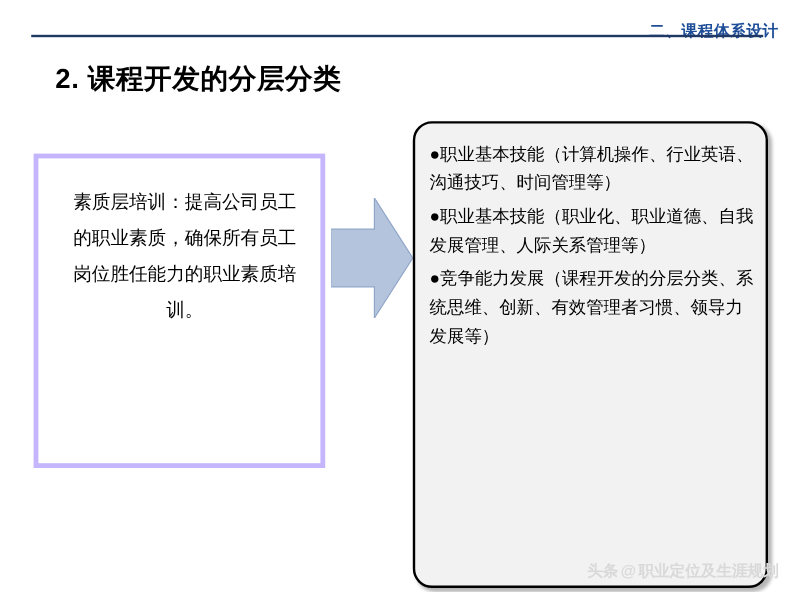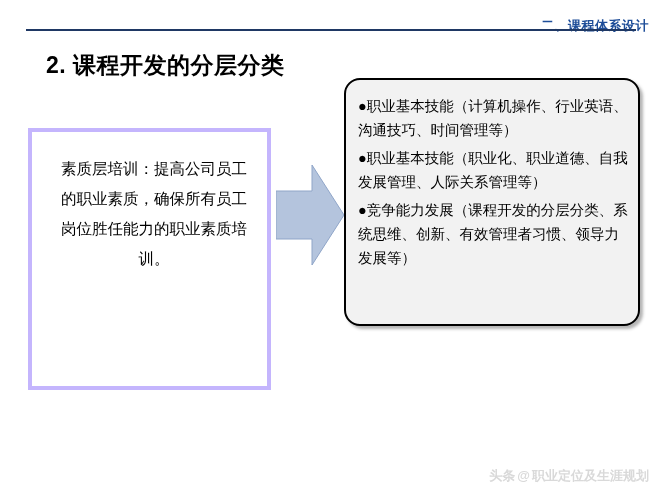--- a/index.html
+++ b/index.html
@@ -85,23 +85,23 @@
     position: absolute;
     left: 276px;
     top: 165px;
     width: 68px;
     height: 100px;
   }
   
   .right-box {
     position: absolute;
     left: 344px;
-    top: 78px;
+    top: 101px;
     width: 296px;
-    height: 248px;
+    height: 389px;
     box-sizing: border-box;
     border: 2px solid #000000;
     border-radius: 16px;
     background: #f2f2f2;
     box-shadow: 3px 3px 3px rgba(90,90,90,0.45);
   }
   .right-box-inner {
     position: absolute;
     left: 12px;
     top: 14px;

